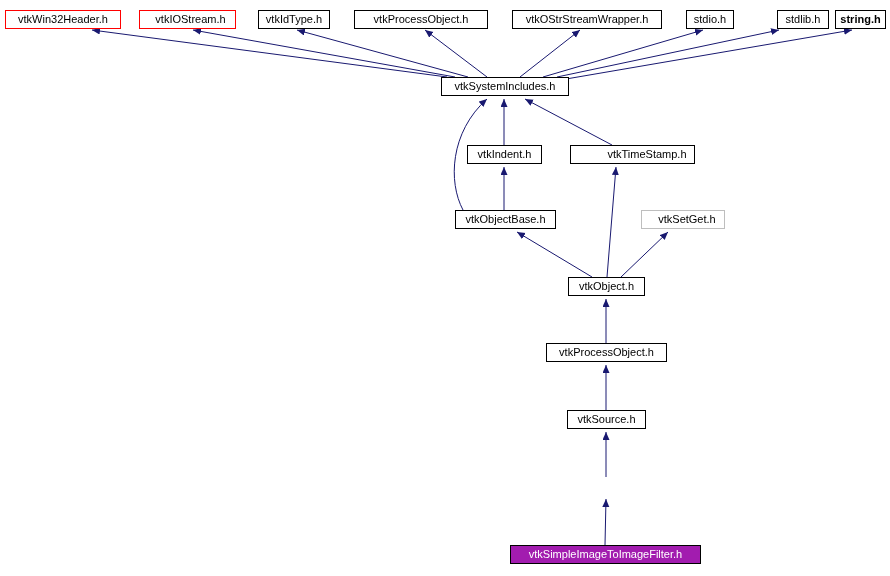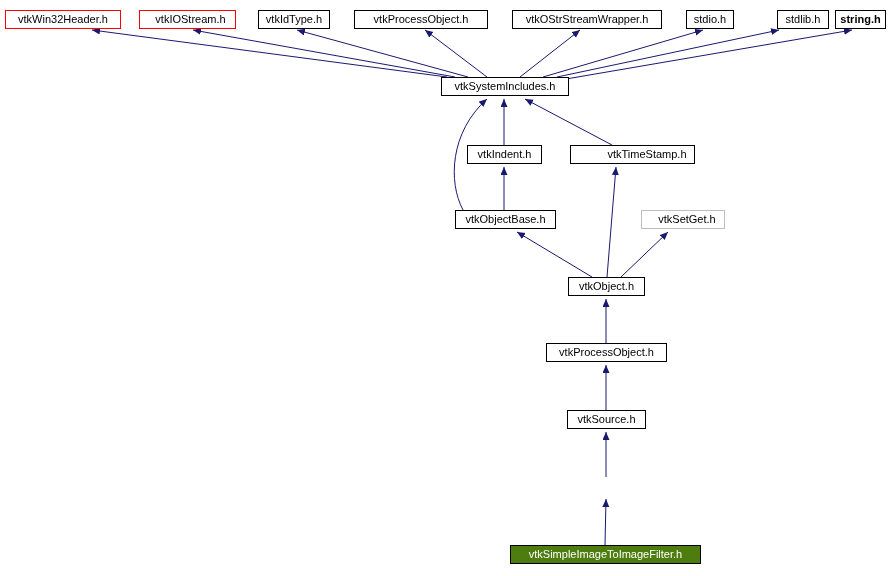--- a/index.html
+++ b/index.html
@@ -34,21 +34,21 @@
     background: #ffffff;
     color: #000000;
     font-size: 11px;
     text-align: center;
     white-space: nowrap;
     overflow: hidden;
     cursor: pointer;
   }
   .node--red   { border-color: #ff0000; }
   .node--gray  { border-color: #bebebe; color: #000000; cursor: default; }
-  .node--main  { background: #4d7c0f; color: #ffffff; border-color: #000000; cursor: default; }
+  .node--main  { background: #a21caf; color: #ffffff; border-color: #000000; cursor: default; }
 </style>
 </head>
 <body>
 
 <div class="canvas">
 
   <svg class="edges" width="890" height="576" viewBox="0 0 890 576" xmlns="http://www.w3.org/2000/svg">
     <defs>
       <marker id="arrow" markerUnits="userSpaceOnUse" markerWidth="10" markerHeight="8" refX="8" refY="3.5" orient="auto">
         <path d="M0,0 L8,3.5 L0,7 z" fill="#191970"></path>

